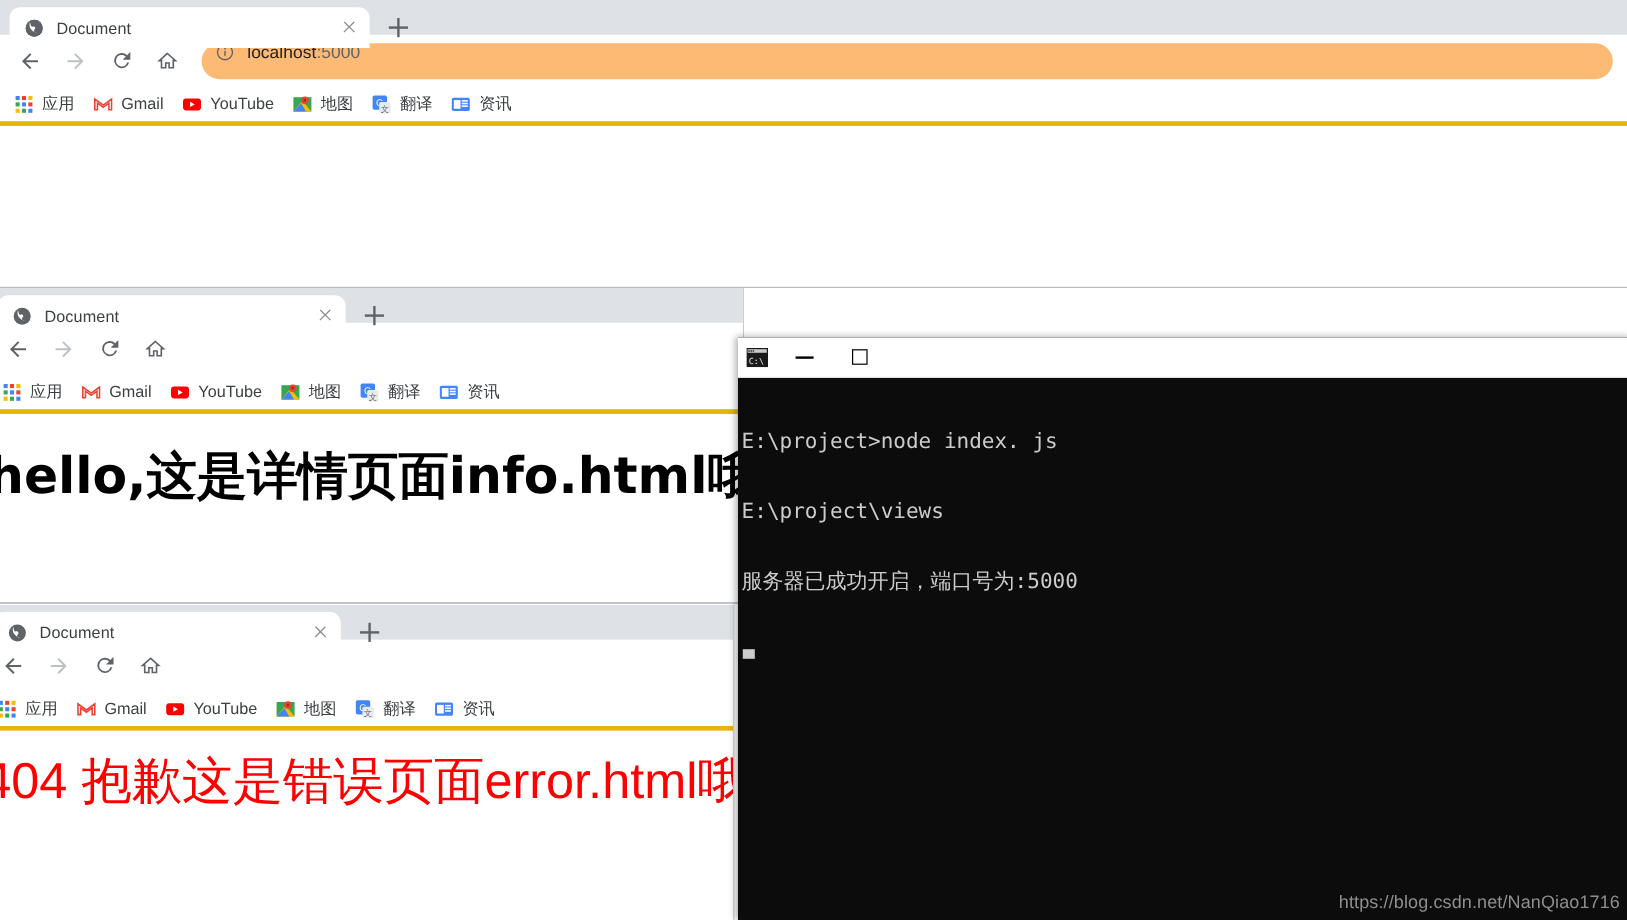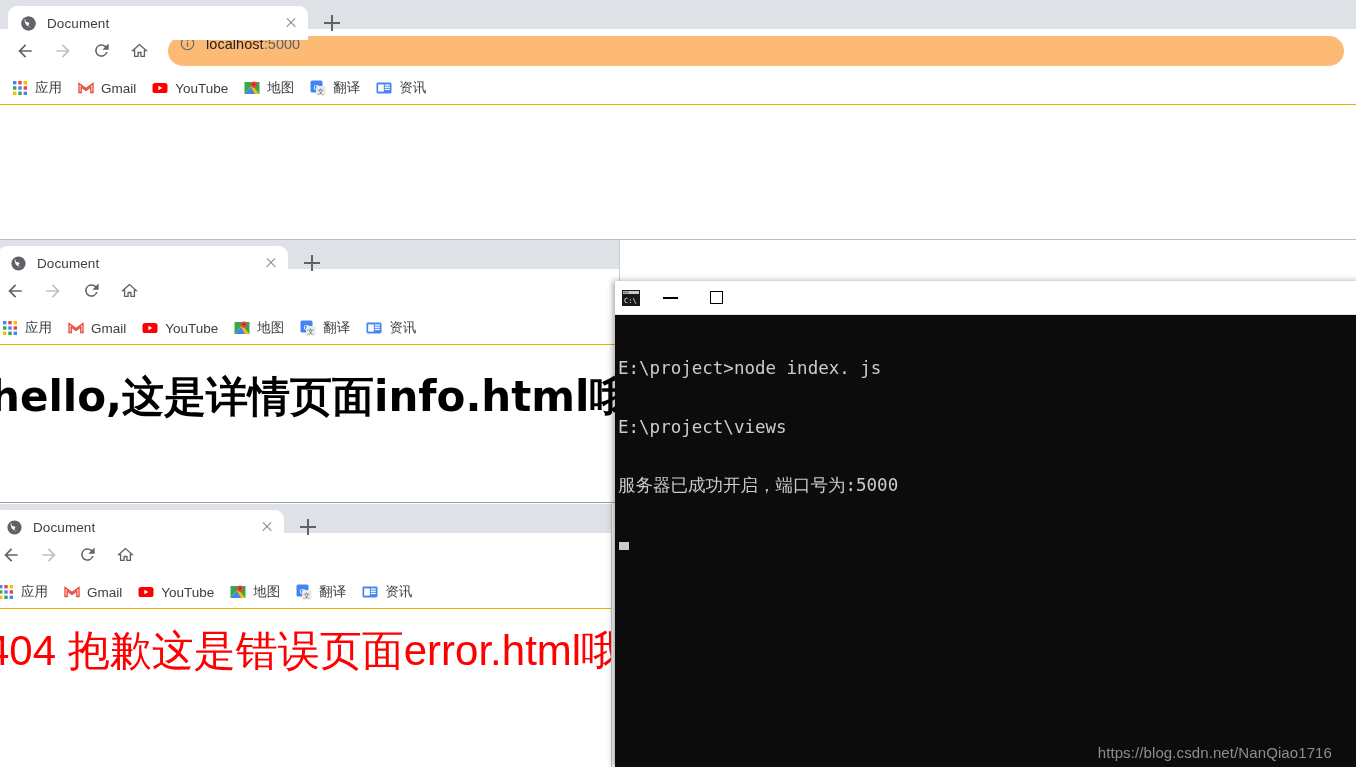--- a/index.html
+++ b/index.html
@@ -146,21 +146,21 @@
     letter-spacing: .05px;
   }
   .url .dim { color: #5f6368; }
 
   .bookmarks {
     height: 33px;
     background: #ffffff;
     display: flex;
     align-items: center;
     padding-left: 12px;
-    border-bottom: 1px solid #eab308;
+    border-bottom: 4px solid #eab308;
     box-sizing: border-box;
   }
   .bm {
     display: flex;
     align-items: center;
     margin-right: 16px;
     white-space: nowrap;
   }
   .bm-label {
     font-size: 13.5px;
@@ -267,21 +267,21 @@
   .cmd-cursor {
     display: inline-block;
     width: 10px;
     height: 8px;
     background: #cccccc;
     margin-left: 1px;
     margin-top: 6px;
   }
   .cmd-watermark {
     position: absolute;
-    right: 28px;
+    right: 10px;
     bottom: 6px;
     font-size: 15px;
     color: #8e8e8e;
     font-family: "Liberation Sans", sans-serif;
     letter-spacing: .1px;
   }
 </style>
 </head>
 <body>
 

